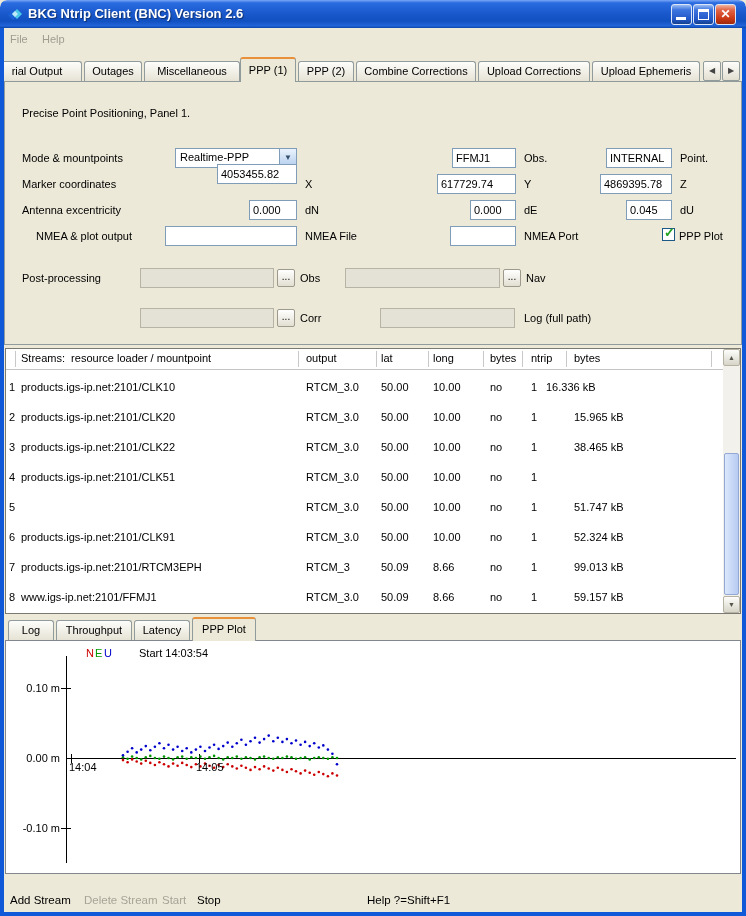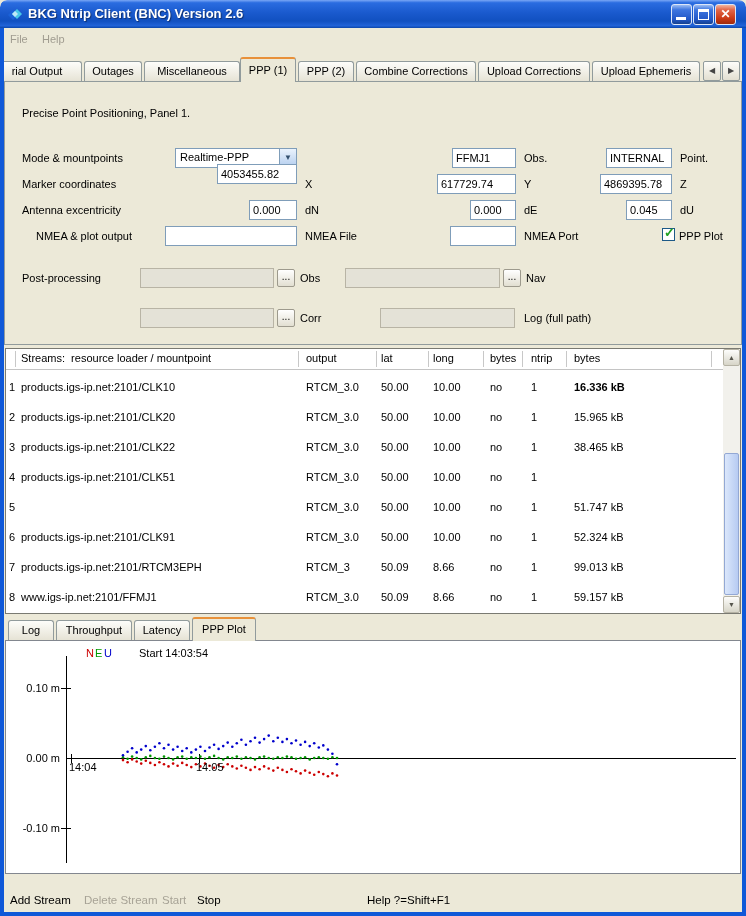--- a/index.html
+++ b/index.html
@@ -227,21 +227,21 @@
     </div>
     <div class="tbody">
         <div class="trow" style="top: 23px;">
           <div class="tcell" style="left: 3px; width: 12px;">1</div>
           <div class="tcell" style="left: 15px; width: 275px;">products.igs-ip.net:2101/CLK10</div>
           <div class="tcell" style="left: 300px; width: 72px;">RTCM_3.0</div>
           <div class="tcell" style="left: 375px; width: 48px;">50.00</div>
           <div class="tcell" style="left: 427px; width: 52px;">10.00</div>
           <div class="tcell" style="left: 484px; width: 38px;">no</div>
           <div class="tcell" style="left: 525px; width: 34px;">1</div>
-          <div class="tcell" style="left: 568px; width: 145px; font-weight: bold;">16.336 kB</div>
+          <div class="tcell" style="left: 540px; width: 145px;">16.336 kB</div>
         </div>
         <div class="trow" style="top: 53px;">
           <div class="tcell" style="left: 3px; width: 12px;">2</div>
           <div class="tcell" style="left: 15px; width: 275px;">products.igs-ip.net:2101/CLK20</div>
           <div class="tcell" style="left: 300px; width: 72px;">RTCM_3.0</div>
           <div class="tcell" style="left: 375px; width: 48px;">50.00</div>
           <div class="tcell" style="left: 427px; width: 52px;">10.00</div>
           <div class="tcell" style="left: 484px; width: 38px;">no</div>
           <div class="tcell" style="left: 525px; width: 34px;">1</div>
           <div class="tcell" style="left: 568px; width: 145px;">15.965 kB</div>

